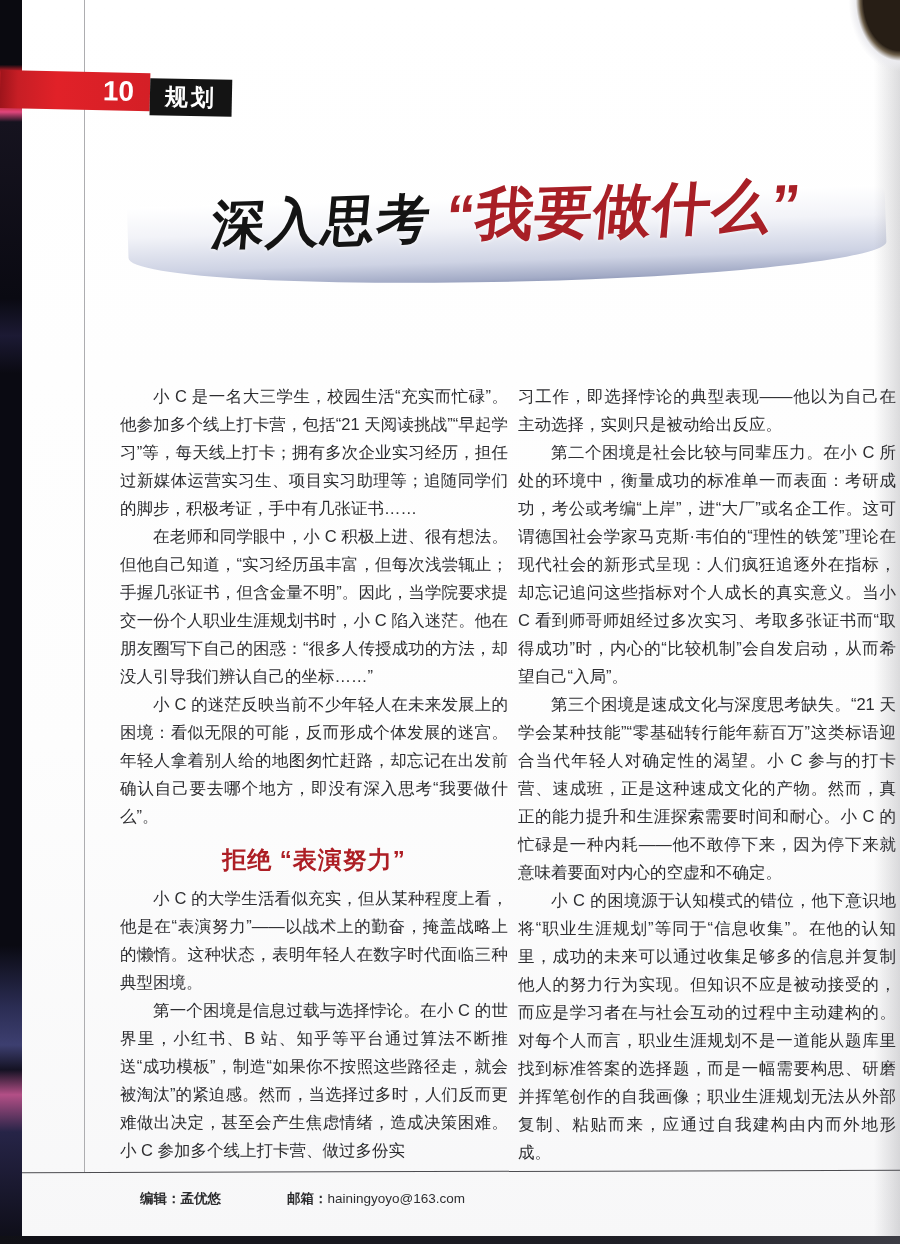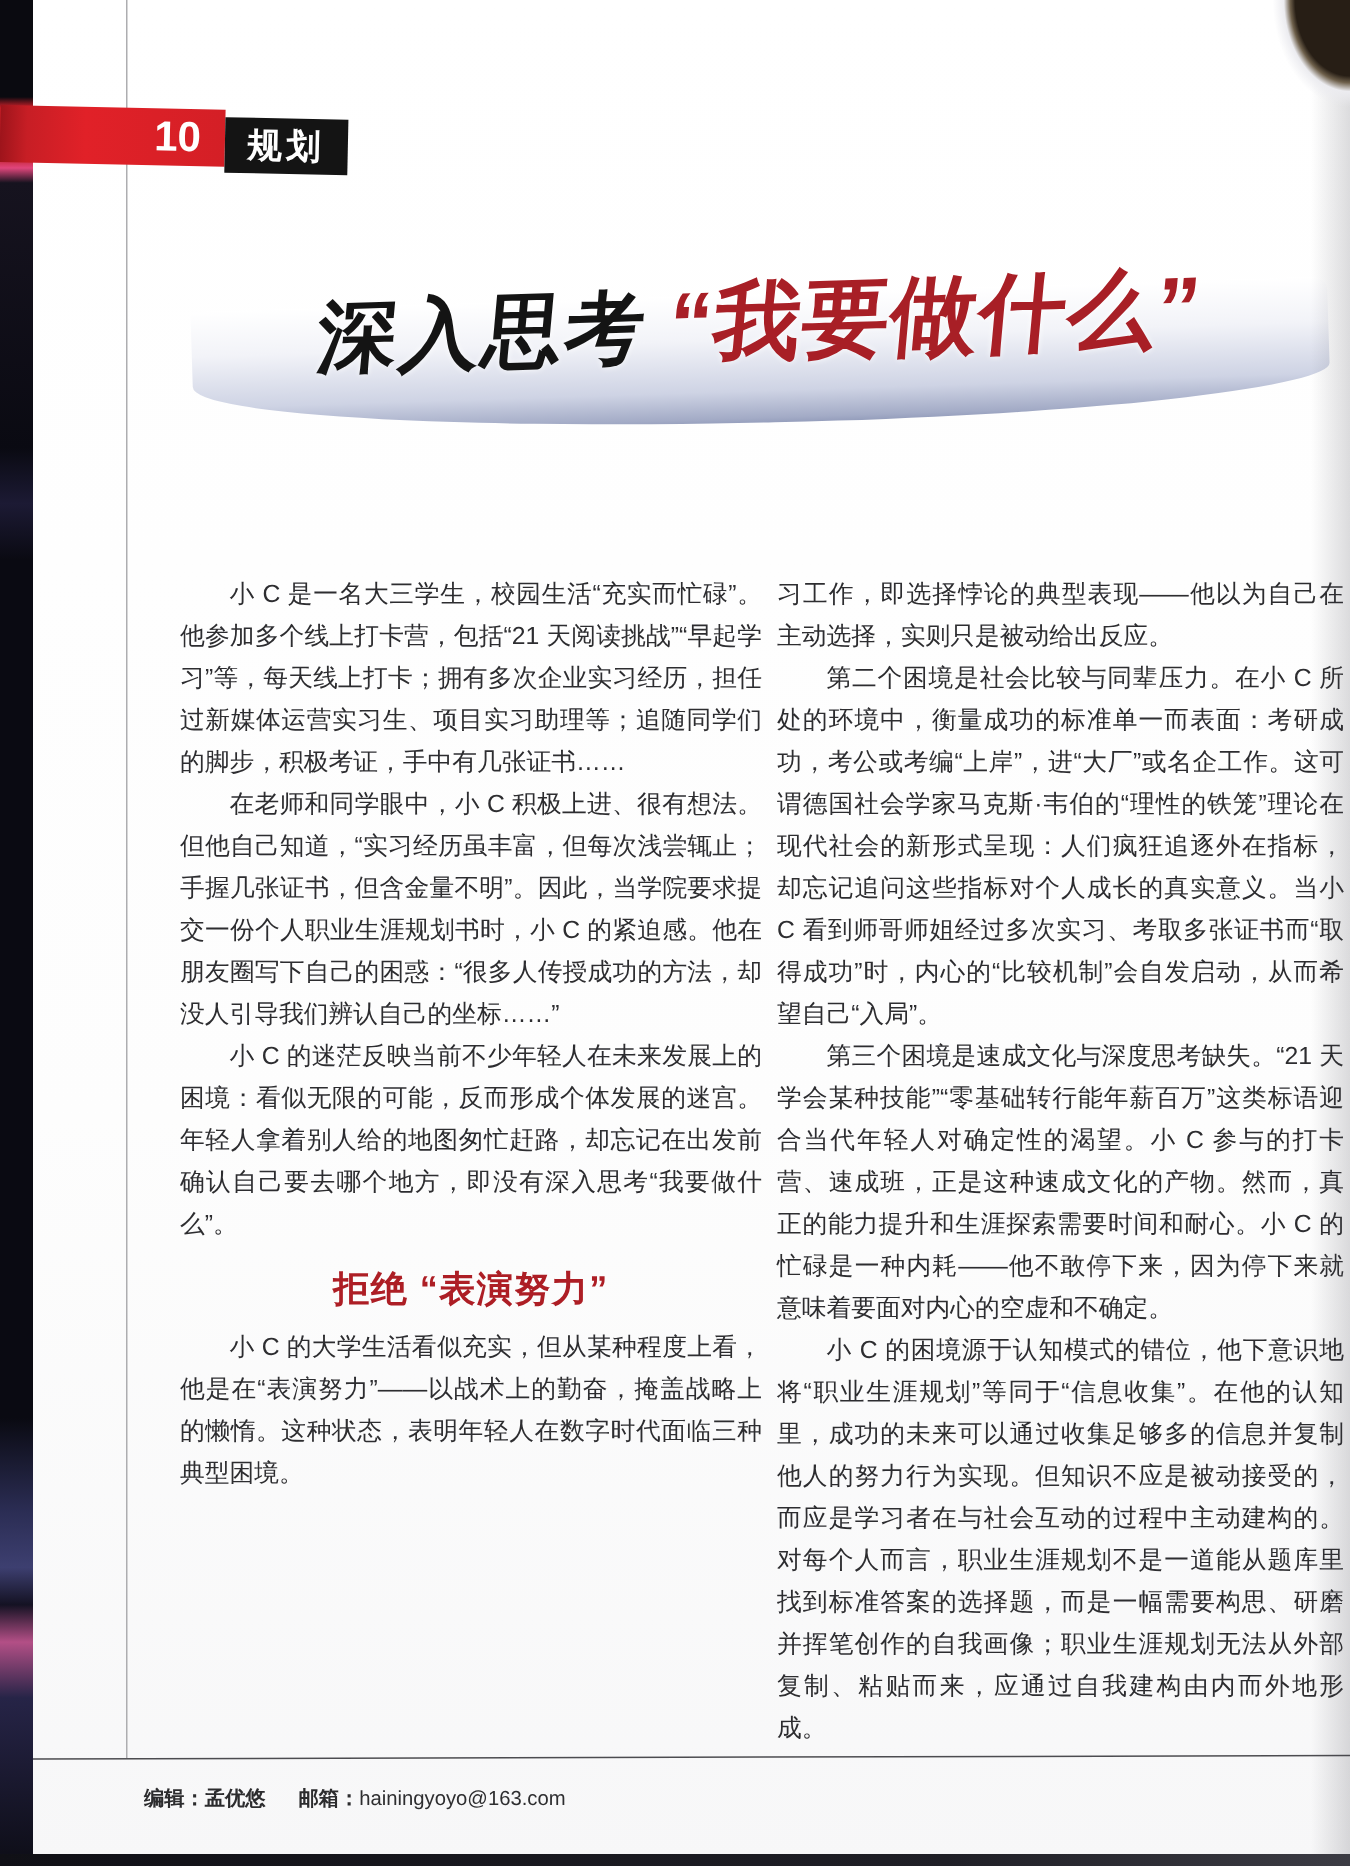--- a/index.html
+++ b/index.html
@@ -50,21 +50,21 @@
   .article{position:absolute;left:120px;top:382px;width:776px;display:flex;gap:10px;}
   .col{color:#2d2d30;font-size:16.5px;line-height:28px;text-align:justify;}
   .col-left{width:388px;}
   .col-right{width:378px;}
   .col p{margin:0;text-indent:2em;}
   .col p.no-indent{text-indent:0;}
   .subheading{margin:16px 0 10px;text-align:center;color:#ad1e25;font-size:24px;font-weight:bold;letter-spacing:1px;}
   
   .footer-line{position:absolute;left:22px;right:0;top:1171px;height:1px;background:#4c4c50;transform:rotate(-0.15deg);}
   .footer{position:absolute;left:96px;top:1190px;font-size:13.5px;color:#333;}
-  .footer .lbl{font-weight:bold;color:#2c2c2e;}
+  .footer .lbl{font-weight:bold;color:#2c2c2e;margin-left:44px;}
   .footer .name{font-weight:bold;color:#2c2c2e;margin-right:22px;text-align:right;}
   .footer .email{color:#2e2e30;}
   .bottom-bar{position:absolute;left:0;bottom:0;width:100%;height:8px;
     background:linear-gradient(to right,#101016 0%,#1f1f26 70%,#3c3c44 100%);}
 </style>
 </head>
 <body>
 
 <div class="scene">
 
@@ -80,24 +80,25 @@
     <div class="banner-swoosh"></div>
     <div class="title-text">
       <span class="title-black">深入思考</span><span class="title-red">“我要做什么”</span>
     </div>
   </div>
 
 
   <div class="article">
     <div class="col col-left">
       <p>小 C 是一名大三学生，校园生活“充实而忙碌”。他参加多个线上打卡营，包括“21 天阅读挑战”“早起学习”等，每天线上打卡；拥有多次企业实习经历，担任过新媒体运营实习生、项目实习助理等；追随同学们的脚步，积极考证，手中有几张证书……</p>
-      <p>在老师和同学眼中，小 C 积极上进、很有想法。但他自己知道，“实习经历虽丰富，但每次浅尝辄止；手握几张证书，但含金量不明”。因此，当学院要求提交一份个人职业生涯规划书时，小 C 的紧迫感。他在朋友圈写下自己的困惑：“很多人传授成功的方法，却没人引导我们辨认自己的坐标……”</p>
+      <p>在老师和同学眼中，小 C 积极上进、很有想法。但他自己知道，“实习经历虽丰富，但每次浅尝辄止；手握几张证书，但含金量不明”。因此，当学院要求提交一份个人职业生涯规划书时，小 C 陷入迷茫。他在朋友圈写下自己的困惑：“很多人传授成功的方法，却没人引导我们辨认自己的坐标……”</p>
       <p>小 C 的迷茫反映当前不少年轻人在未来发展上的困境：看似无限的可能，反而形成个体发展的迷宫。年轻人拿着别人给的地图匆忙赶路，却忘记在出发前确认自己要去哪个地方，即没有深入思考“我要做什么”。</p>
       <h3 class="subheading">拒绝 “表演努力”</h3>
       <p>小 C 的大学生活看似充实，但从某种程度上看，他是在“表演努力”——以战术上的勤奋，掩盖战略上的懒惰。这种状态，表明年轻人在数字时代面临三种典型困境。</p>
+      <p>第一个困境是信息过载与选择悖论。在小 C 的世界里，小红书、B 站、知乎等平台通过算法不断推送“成功模板”，制造“如果你不按照这些路径走，就会被淘汰”的紧迫感。然而，当选择过多时，人们反而更难做出决定，甚至会产生焦虑情绪，造成决策困难。小 C 参加多个线上打卡营、做过多份实</p>
     </div>
     <div class="col col-right">
       <p class="no-indent">习工作，即选择悖论的典型表现——他以为自己在主动选择，实则只是被动给出反应。</p>
       <p>第二个困境是社会比较与同辈压力。在小 C 所处的环境中，衡量成功的标准单一而表面：考研成功，考公或考编“上岸”，进“大厂”或名企工作。这可谓德国社会学家马克斯·韦伯的“理性的铁笼”理论在现代社会的新形式呈现：人们疯狂追逐外在指标，却忘记追问这些指标对个人成长的真实意义。当小 C 看到师哥师姐经过多次实习、考取多张证书而“取得成功”时，内心的“比较机制”会自发启动，从而希望自己“入局”。</p>
       <p>第三个困境是速成文化与深度思考缺失。“21 天学会某种技能”“零基础转行能年薪百万”这类标语迎合当代年轻人对确定性的渴望。小 C 参与的打卡营、速成班，正是这种速成文化的产物。然而，真正的能力提升和生涯探索需要时间和耐心。小 C 的忙碌是一种内耗——他不敢停下来，因为停下来就意味着要面对内心的空虚和不确定。</p>
       <p>小 C 的困境源于认知模式的错位，他下意识地将“职业生涯规划”等同于“信息收集”。在他的认知里，成功的未来可以通过收集足够多的信息并复制他人的努力行为实现。但知识不应是被动接受的，而应是学习者在与社会互动的过程中主动建构的。对每个人而言，职业生涯规划不是一道能从题库里找到标准答案的选择题，而是一幅需要构思、研磨并挥笔创作的自我画像；职业生涯规划无法从外部复制、粘贴而来，应通过自我建构由内而外地形成。</p>
     </div>
   </div>
 
   <div class="footer-line"></div>

